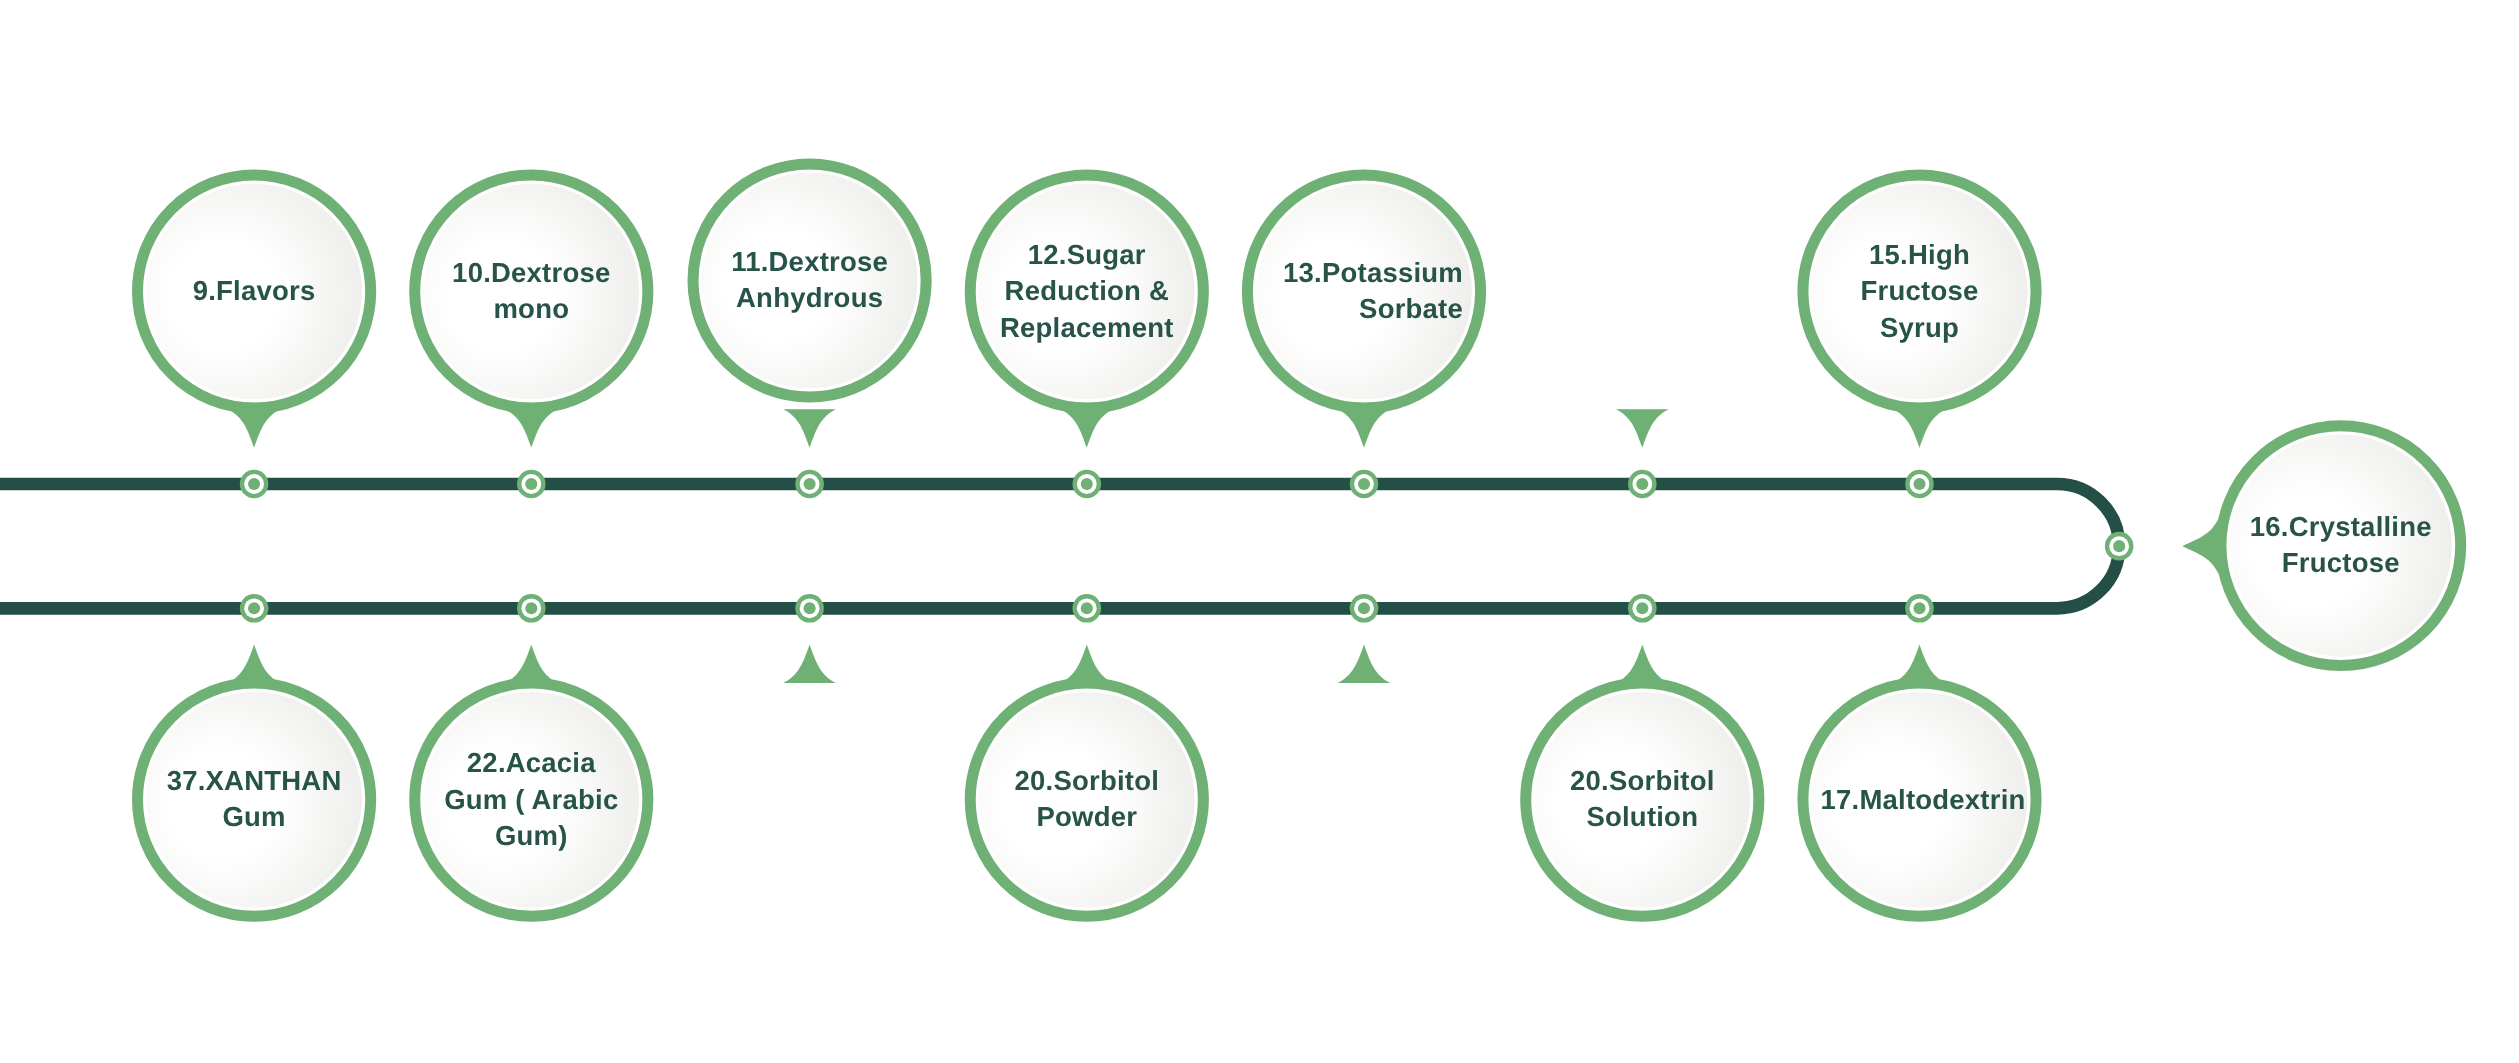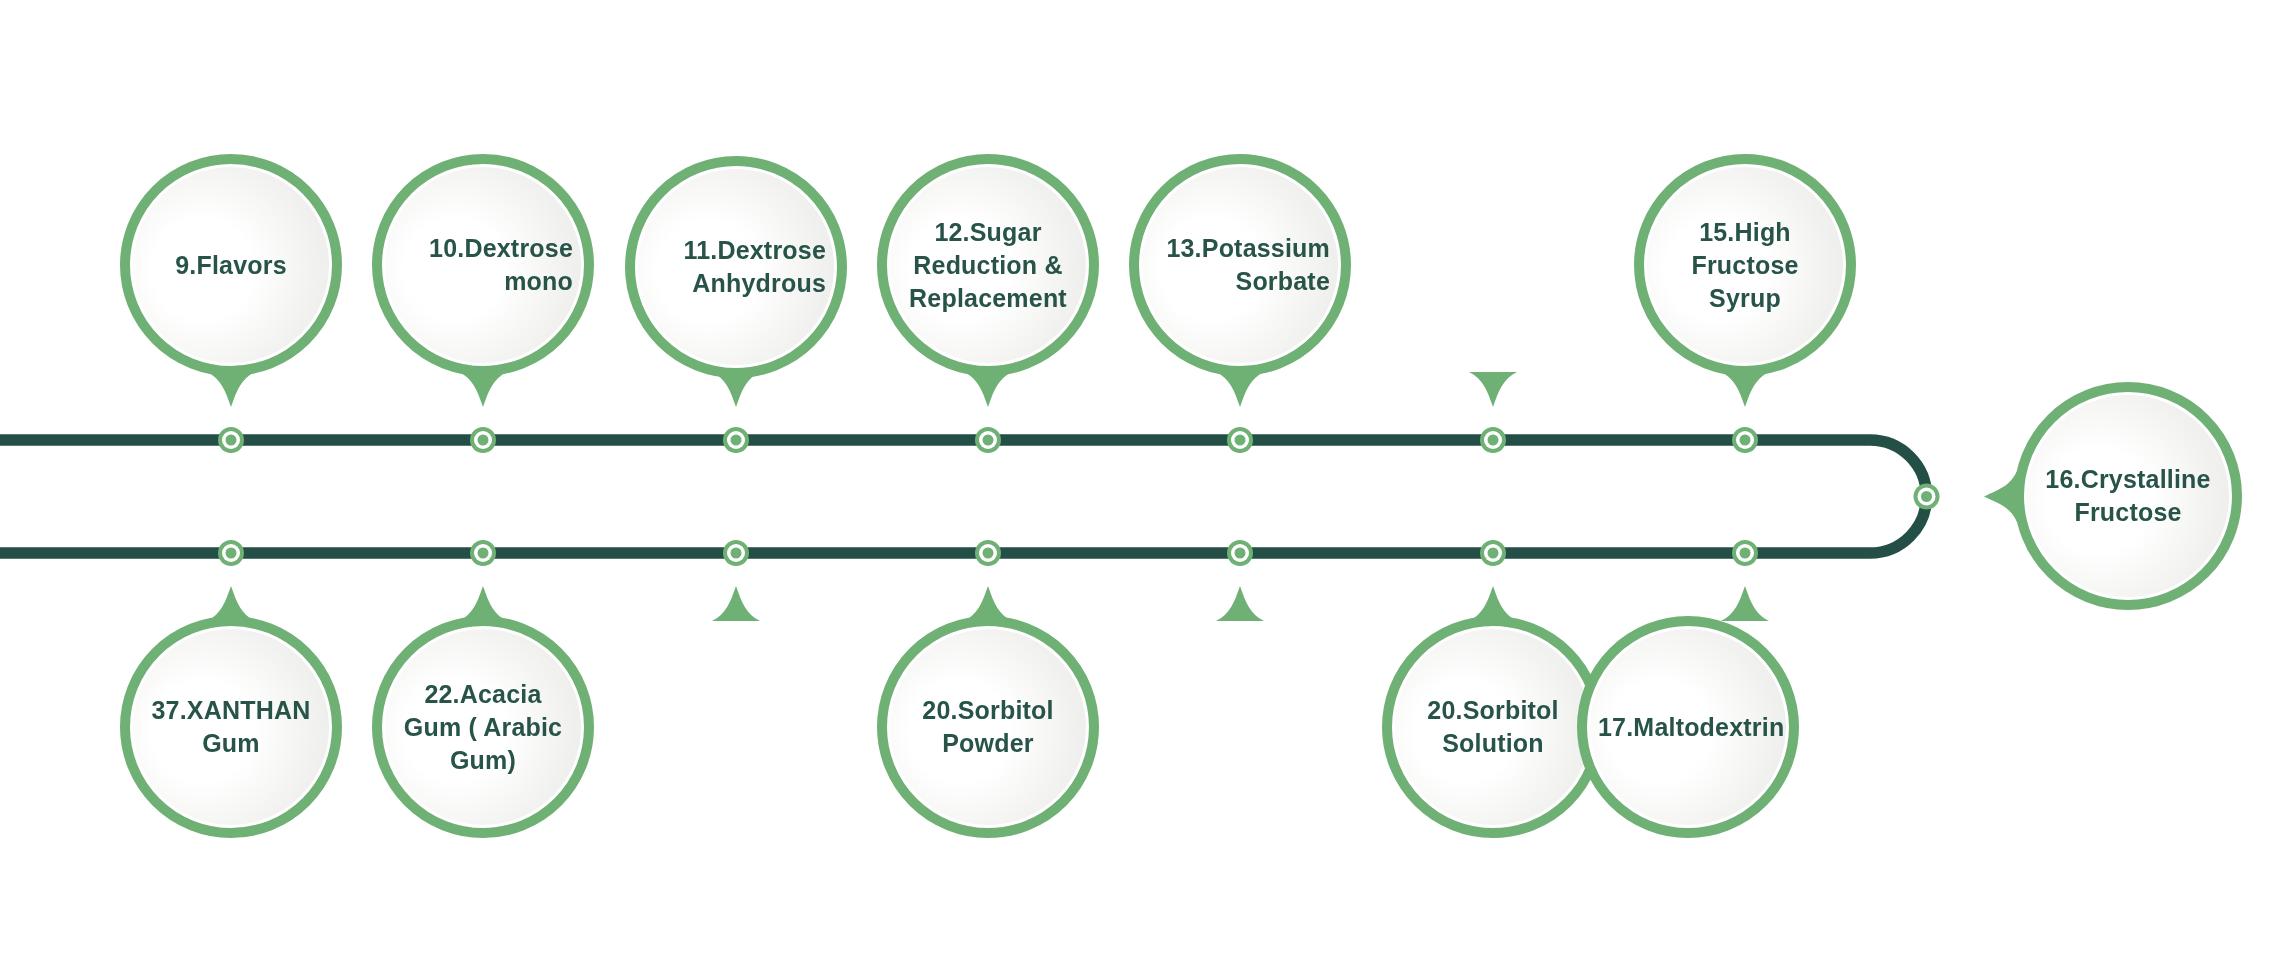--- a/index.html
+++ b/index.html
@@ -146,24 +146,24 @@
     <g>
         <circle class="n-outer" cx="1926.5" cy="496.5" r="13"></circle>
         <circle class="n-mid" cx="1926.5" cy="496.5" r="9"></circle>
         <circle class="n-dot" cx="1926.5" cy="496.5" r="5.5"></circle>
       </g>
   </svg>
 
   <div class="bubble" style="left:120px;top:154px;">
     <div class="label">9.Flavors</div>
   </div>
-  <div class="bubble" style="left:372px;top:154px;text-align:right;">
+  <div class="bubble" style="left:372px;top:154px;">
     <div class="label">10.Dextrose mono</div>
   </div>
-  <div class="bubble" style="left:625px;top:156px;text-align:right;">
+  <div class="bubble" style="left:625px;top:144px;">
     <div class="label">11.Dextrose Anhydrous</div>
   </div>
   <div class="bubble" style="left:877px;top:154px;">
     <div class="label">12.Sugar Reduction &amp; Replacement</div>
   </div>
   <div class="bubble" style="left:1129px;top:154px;text-align:right;">
     <div class="label">13.Potassium Sorbate</div>
   </div>
   <div class="bubble" style="left:1634px;top:154px;">
     <div class="label">15.High Fructose Syrup</div>
@@ -178,17 +178,17 @@
   </div>
   <div class="bubble" style="left:372px;top:616px;">
     <div class="label">22.Acacia Gum ( Arabic Gum)</div>
   </div>
   <div class="bubble" style="left:877px;top:616px;">
     <div class="label">20.Sorbitol Powder</div>
   </div>
   <div class="bubble" style="left:1382px;top:616px;">
     <div class="label">20.Sorbitol Solution</div>
   </div>
-  <div class="bubble" style="left:1577px;top:616px;">
+  <div class="bubble" style="left:1634px;top:616px;">
     <div class="label">17.Maltodextrin</div>
   </div>
 
 </div>
 
 </body></html>

